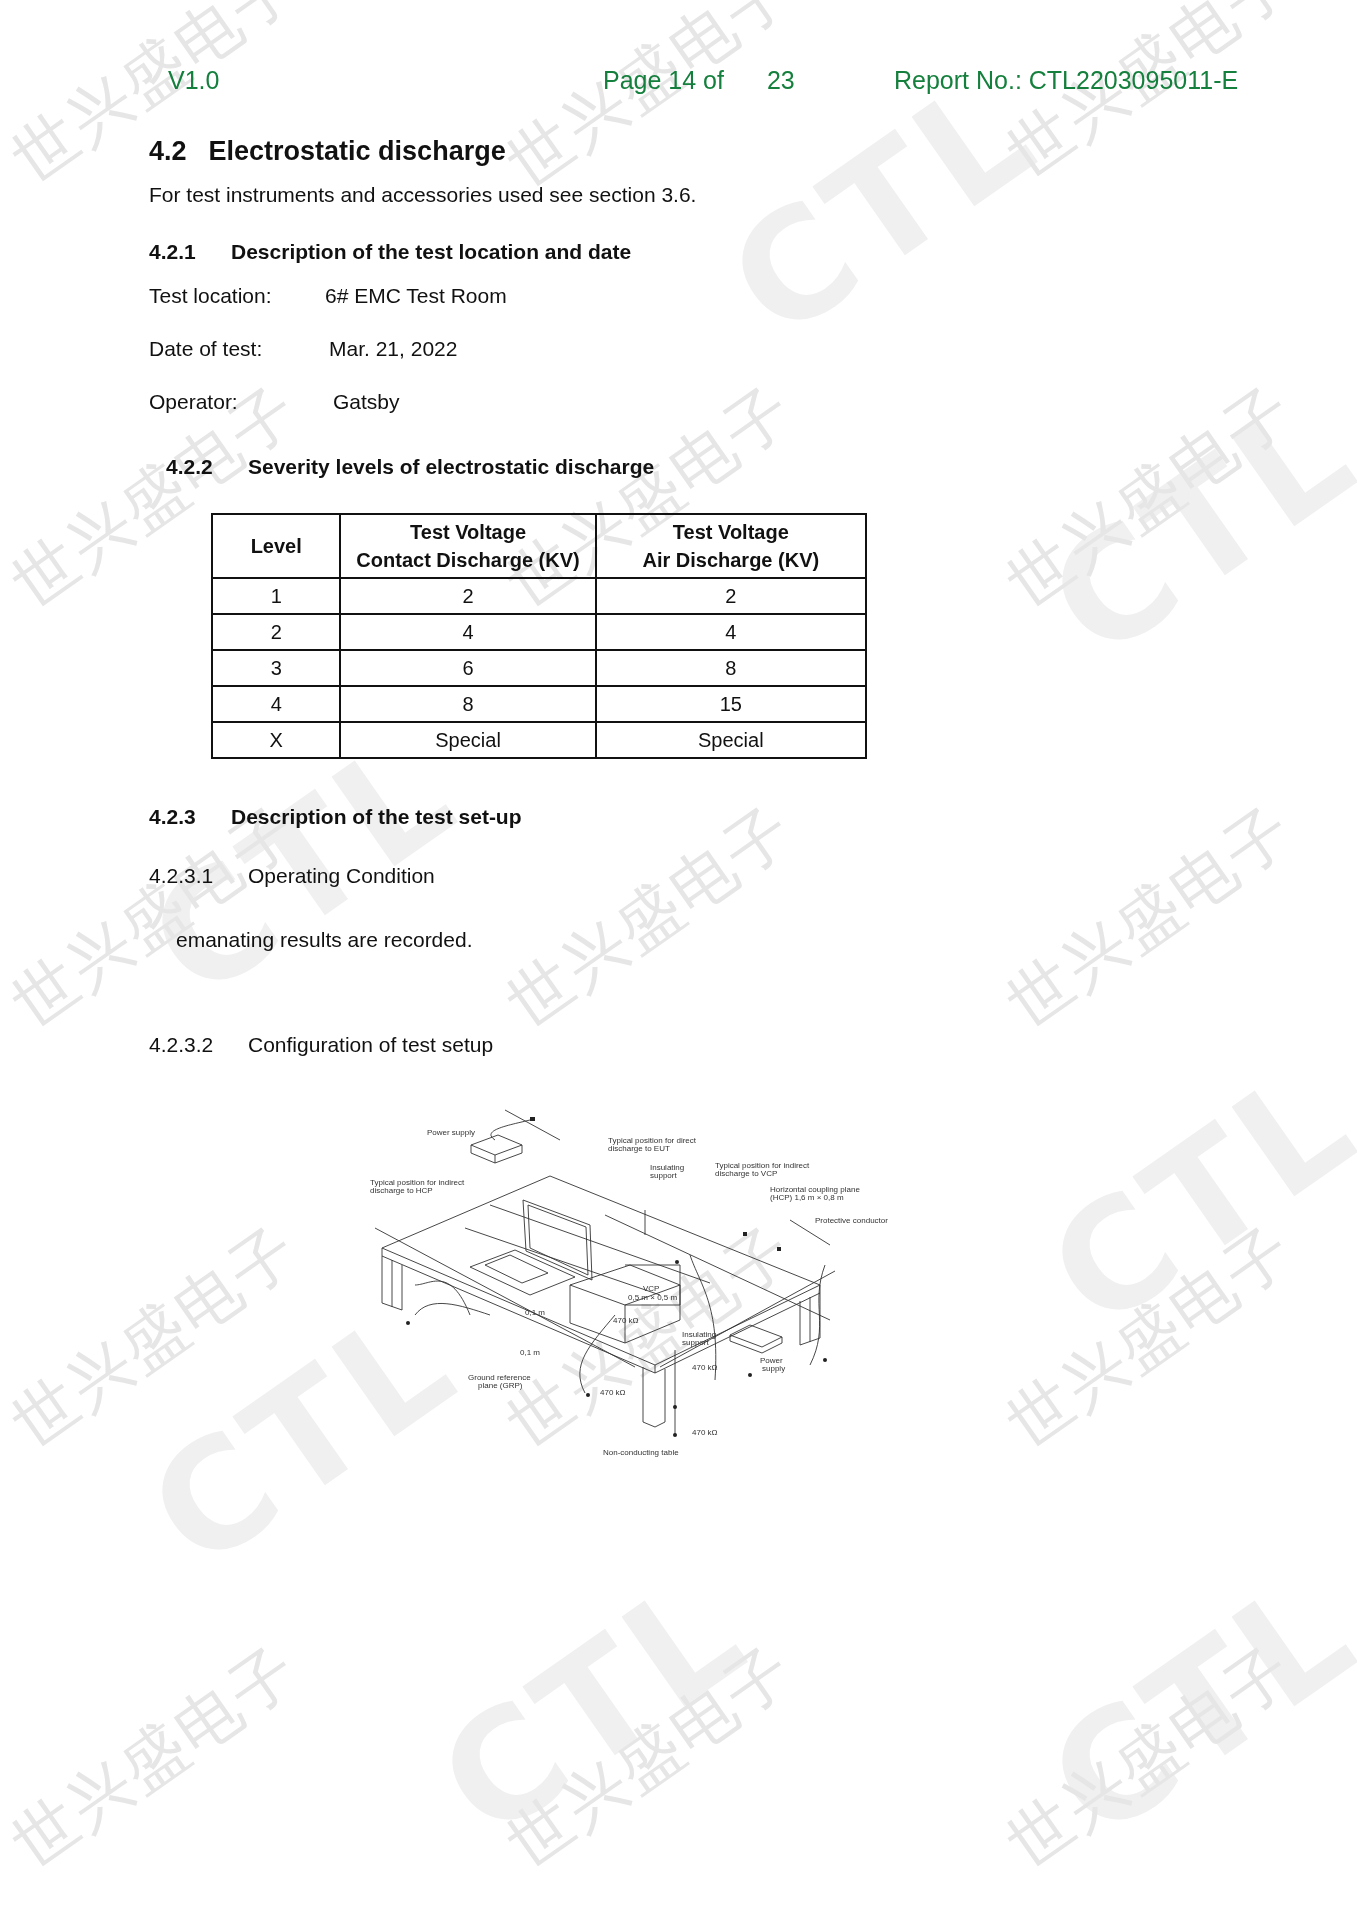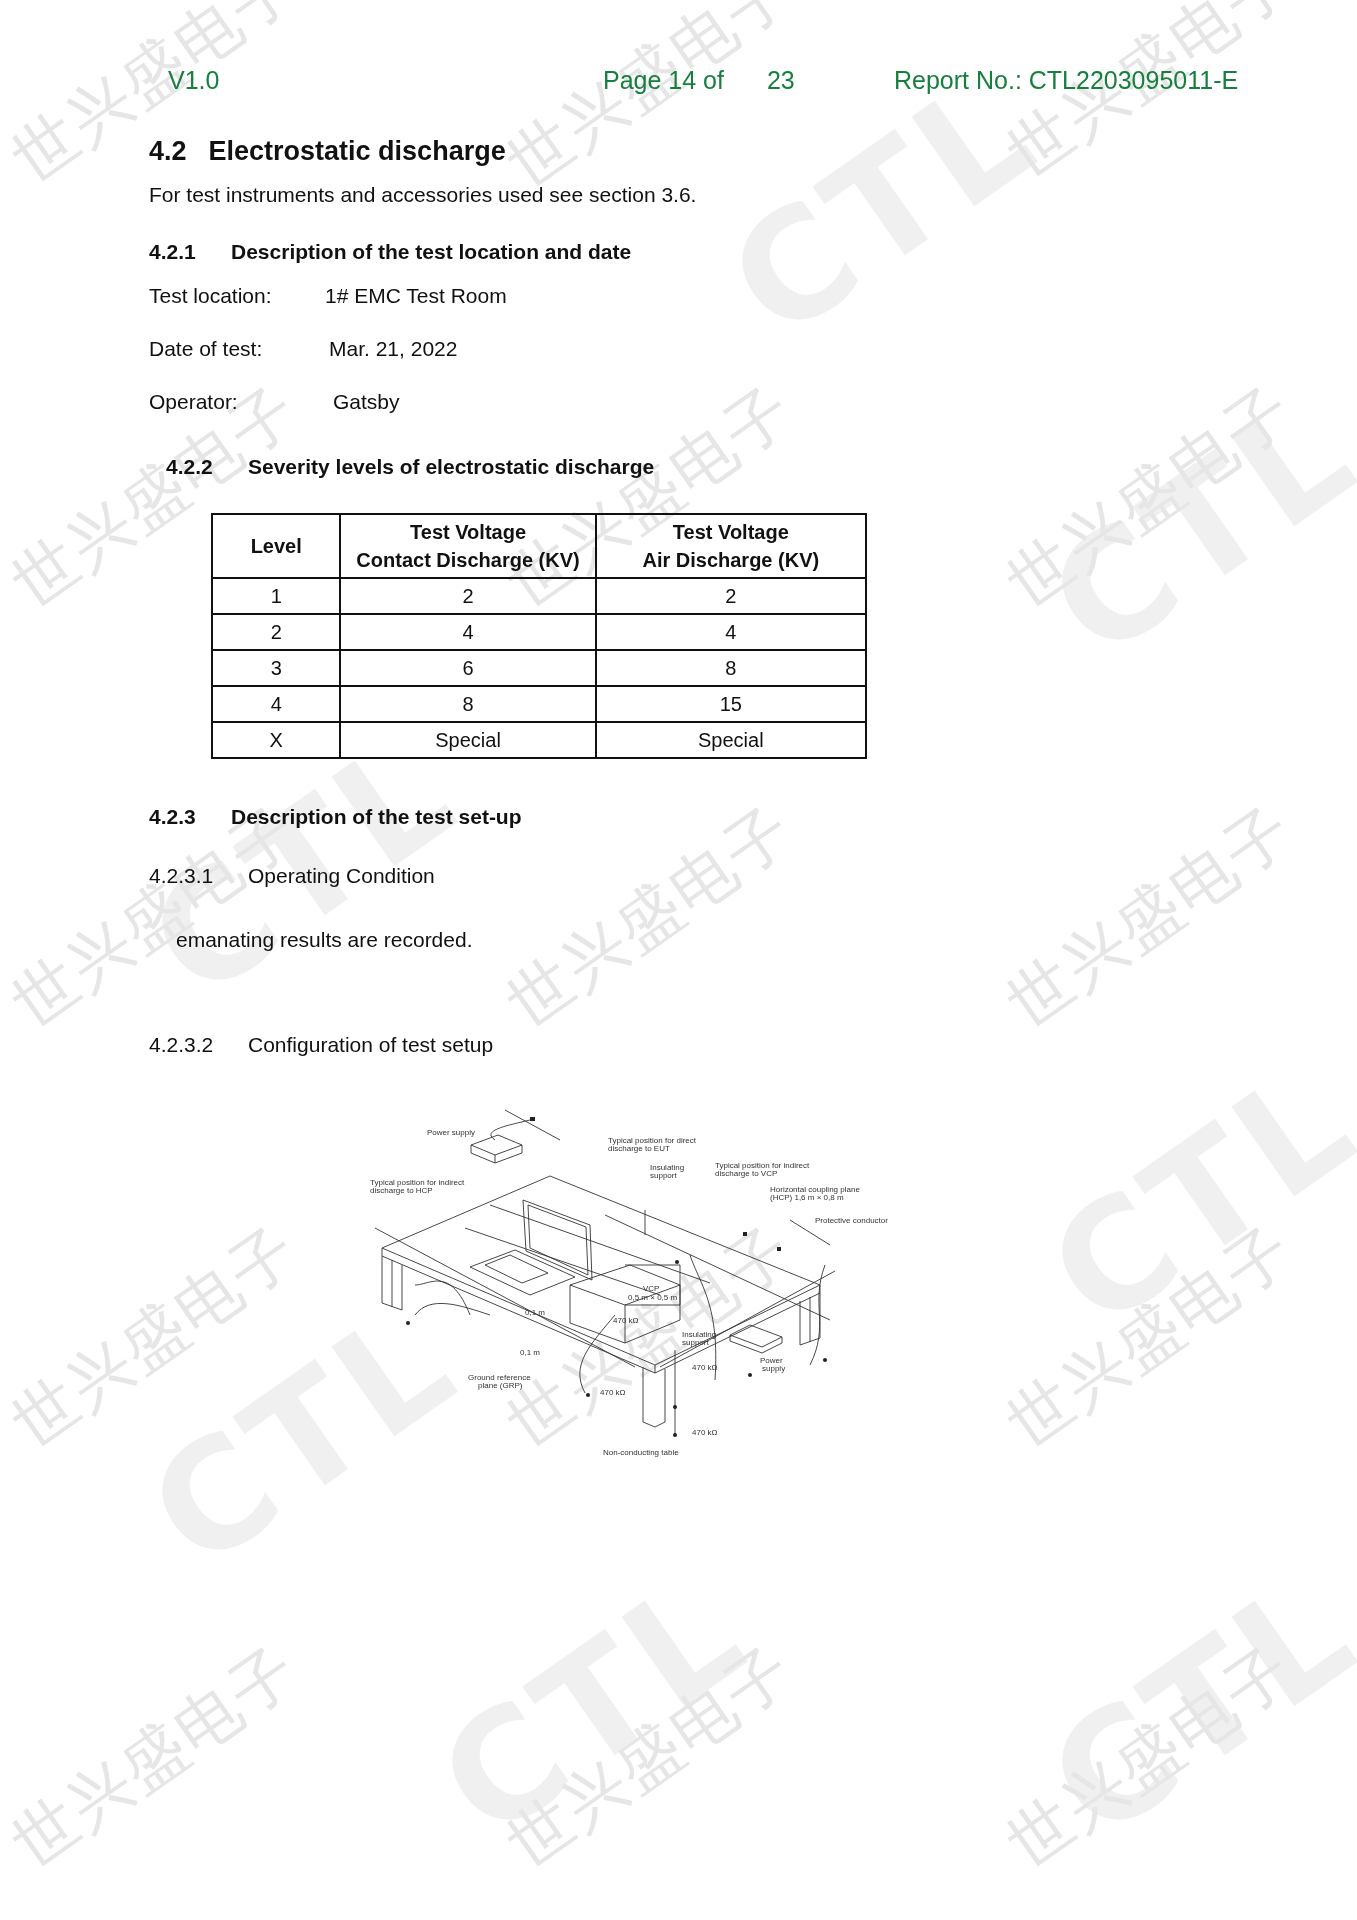--- a/index.html
+++ b/index.html
@@ -61,21 +61,21 @@
 
   <div class="abs h2" style="left:149px;top:136px;">
     <span>4.2</span><span style="display:inline-block;width:22px"></span><span>Electrostatic discharge</span>
   </div>
   <div class="abs body" style="left:149px;top:183px;">For test instruments and accessories used see section 3.6.</div>
 
   <div class="abs h3" style="left:149px;top:240px;">
     <span style="display:inline-block;width:82px">4.2.1</span><span>Description of the test location and date</span>
   </div>
   <div class="abs body" style="left:149px;top:284px;">Test location:</div>
-  <div class="abs body" style="left:325px;top:284px;">1# EMC Test Room</div>
+  <div class="abs body" style="left:325px;top:284px;">6# EMC Test Room</div>
   <div class="abs body" style="left:149px;top:337px;">Date of test:</div>
   <div class="abs body" style="left:329px;top:337px;">Mar. 21, 2022</div>
   <div class="abs body" style="left:149px;top:390px;">Operator:</div>
   <div class="abs body" style="left:333px;top:390px;">Gatsby</div>
 
   <div class="abs h3" style="left:166px;top:455px;">
     <span style="display:inline-block;width:82px">4.2.2</span><span>Severity levels of electrostatic discharge</span>
   </div>
 
   <table class="sev">

